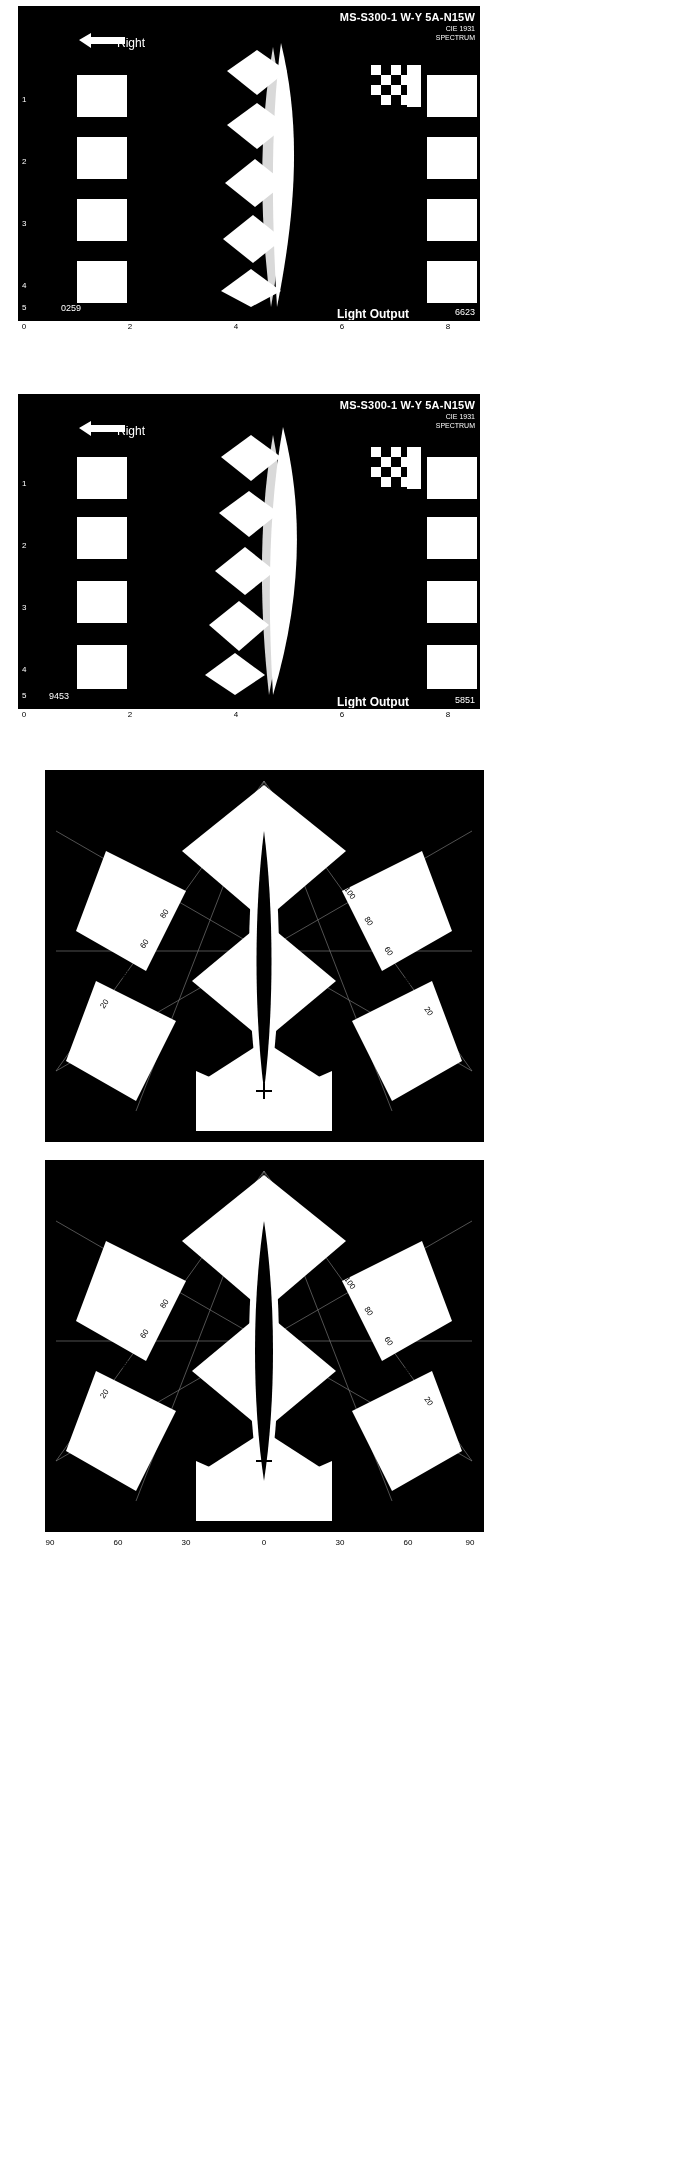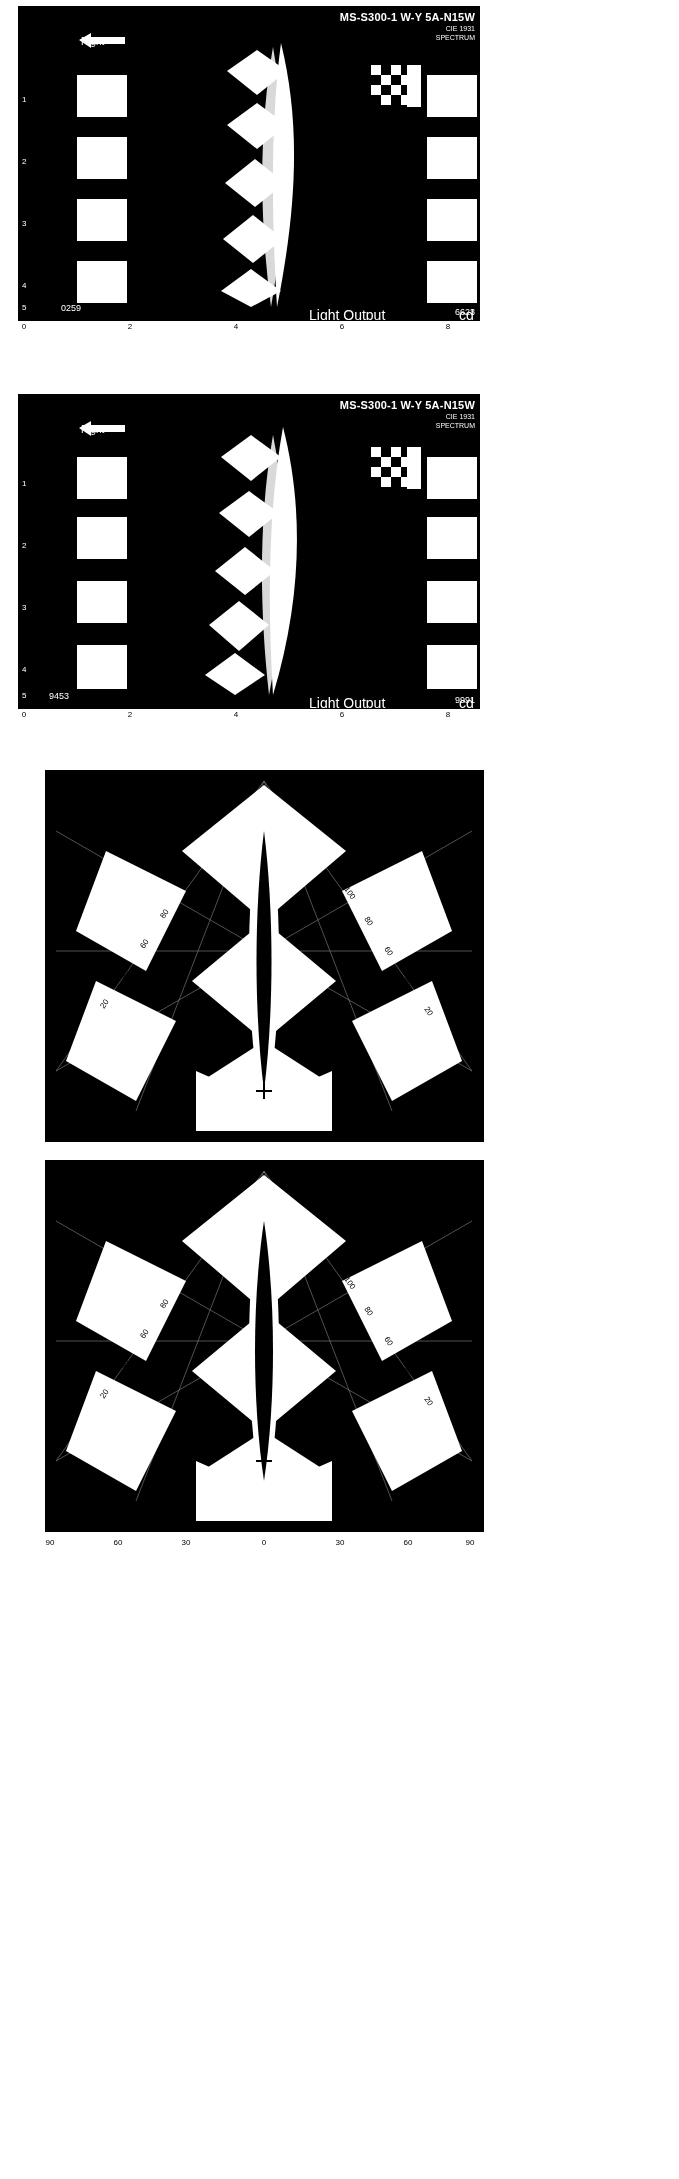--- a/index.html
+++ b/index.html
@@ -41,23 +41,24 @@
   .corner-label {
     position: absolute;
     color: #ffffff;
     font-size: 7px;
     white-space: nowrap;
     text-align: right;
   }
   .axis-label-x {
     position: absolute;
     color: #ffffff;
-    font-size: 14px;
-    font-weight: normal;
-    white-space: nowrap;
+    font-size: 12px;
+    font-weight: bold;
+    white-space: nowrap;
+    margin-left: 28px;
   }
   .tick-x {
     position: absolute;
     font-size: 8px;
     color: #000000;
     white-space: nowrap;
     transform: translateX(-50%);
   }
   .tick-y-inner {
     position: absolute;
@@ -75,22 +76,23 @@
   }
   .val-left {
     position: absolute;
     color: #ffffff;
     font-size: 9px;
     white-space: nowrap;
   }
   .arrowlab {
     position: absolute;
     color: #ffffff;
-    font-size: 10px;
-    white-space: nowrap;
+    font-size: 12px;
+    white-space: nowrap;
+    margin-left: 36px;
   }
   svg.overlay {
     position: absolute;
     left: 0;
     top: 0;
     overflow: visible;
   }
   .hatch-white {
     fill: #ffffff;
     fill-opacity: 1;
@@ -243,21 +245,21 @@
       <div class="val-left" style="left:62px; top:82px;">0747</div>
       <div class="val-left" style="left:62px; top:144px;">0543</div>
       <div class="val-left" style="left:62px; top:206px;">0444</div>
       <div class="val-left" style="left:62px; top:268px;">1884</div>
       <div class="val-left" style="left:30px; top:296px;">9453</div>
 
       <div class="val-right" style="right:4px; top:88px;">4434</div>
       <div class="val-right" style="right:4px; top:150px;">1127</div>
       <div class="val-right" style="right:4px; top:212px;">19695</div>
       <div class="val-right" style="right:4px; top:274px;">2364</div>
-      <div class="val-right" style="right:4px; top:300px;">9991</div>
+      <div class="val-right" style="right:4px; top:300px;">5851</div>
 
       <div class="axis-label-x" style="left:290px; top:300px;">Light Output</div>
       <div class="axis-label-x" style="left:440px; top:300px;">cd</div>
     </div>
 
     <div class="tick-x" style="left:24px; top:322px;">0</div>
     <div class="tick-x" style="left:130px; top:322px;">2</div>
     <div class="tick-x" style="left:236px; top:322px;">4</div>
     <div class="tick-x" style="left:342px; top:322px;">6</div>
     <div class="tick-x" style="left:448px; top:322px;">8</div>

